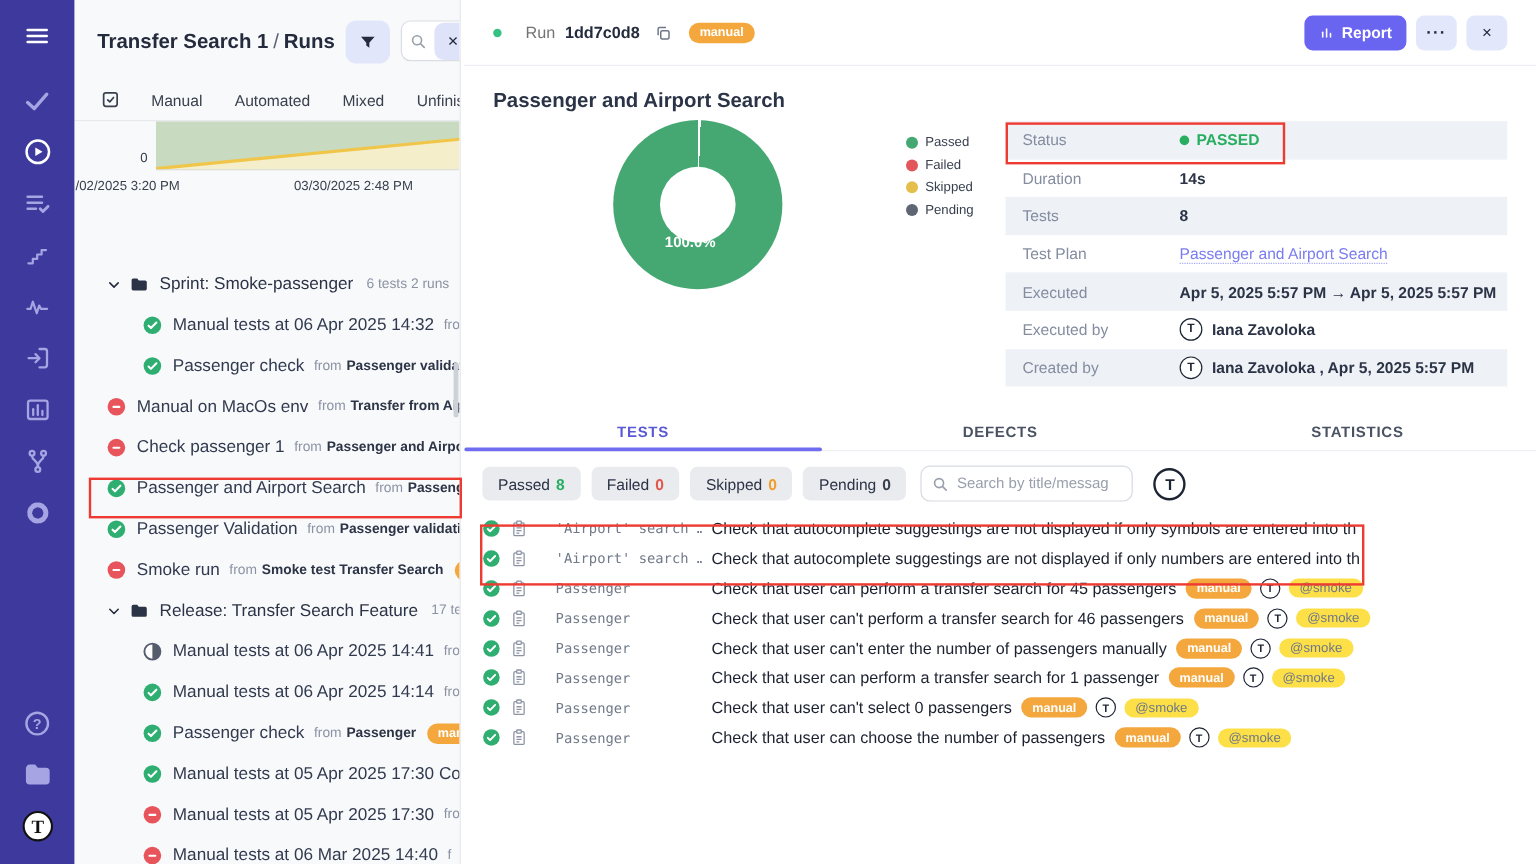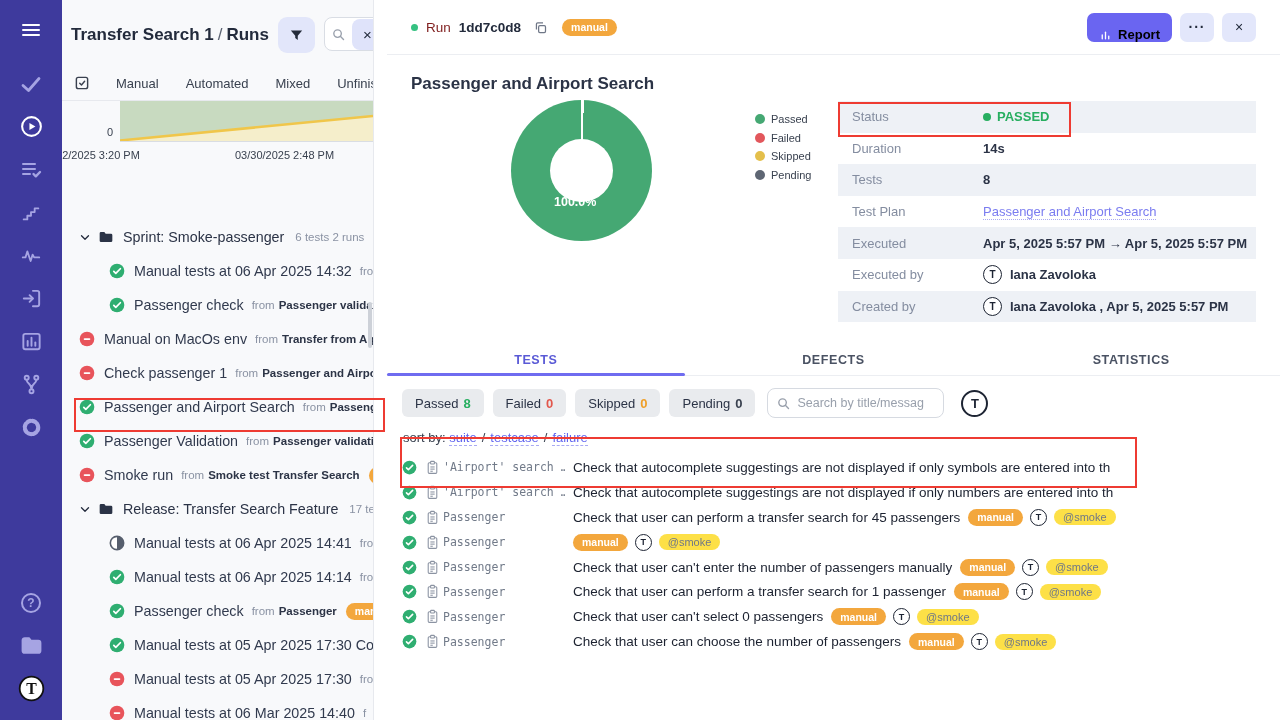--- a/index.html
+++ b/index.html
@@ -10,21 +10,21 @@
   
   .sidebar{position:absolute;left:0;top:0;width:62px;height:720px;background:#3e3a9d;display:flex;flex-direction:column;align-items:center;z-index:5}
   .side-icon{width:62px;height:43px;display:flex;align-items:center;justify-content:center;color:#a6a4e3;cursor:pointer}
   .side-icon.menu{margin-top:8px;color:#fff}
   .side-icon.gap-top{margin-top:11px}
   .side-icon.active{color:#fff}
   .side-icon.mt-auto{margin-top:auto}
   .side-icon.last{margin-bottom:10px}
 
   
-  .lpanel{position:absolute;left:50px;top:0;width:324px;height:720px;background:#f8f9fb;border-right:1px solid #e7e9ee;overflow:hidden;z-index:2}
+  .lpanel{position:absolute;left:60px;top:0;width:324px;height:720px;background:#f8f9fb;border-right:1px solid #e7e9ee;overflow:hidden;z-index:2}
   .lp-header{display:flex;align-items:center;padding:17px 0 13px 21px;gap:9px}
   .lp-title{font-size:17px;font-weight:700;color:#232b3c;white-space:nowrap;flex:1}
   .lp-title .sep{font-weight:400;color:#5b6372;margin:0 4px}
   .lp-filter-btn{width:37px;height:36px;border-radius:9px;background:#e2e6fa;display:flex;align-items:center;justify-content:center;flex:0 0 auto;cursor:pointer}
   .lp-search{position:relative;width:58px;height:36px;flex:0 0 auto}
   .lp-search input{width:70px;height:34px;border:1px solid #d9dde4;border-radius:8px;background:#fff;padding:0 4px 0 26px;font-size:12px;color:#39414f;outline:none}
   .lp-search .mag{position:absolute;left:7px;top:10px;color:#9aa1ad}
   .lp-xbtn{position:absolute;left:28px;top:2px;width:31px;height:31px;border-radius:8px;background:#dfe3fa;border:none;font-size:15px;color:#232b3c;cursor:pointer;display:flex;align-items:center;justify-content:center;z-index:3}
   .lp-tabs{display:flex;align-items:center;gap:27px;padding-left:23px;height:35px;border-bottom:1px solid #e7e9ee;color:#39414f;font-size:13px;white-space:nowrap}
   .lp-tabs .selicon{color:#39414f;margin-right:-2px}
@@ -49,25 +49,25 @@
   .tr-meta{font-size:11.5px;color:#8a92a3;margin-left:11px}
   .tr-stat{margin-right:9px;flex:0 0 auto}
   .tr-from{margin-left:8px;font-size:11.5px;color:#8a92a3}
   .tr-fromname{margin-left:4px;font-size:11.5px;font-weight:700;color:#2c3446}
   .badge-manual{display:inline-block;background:#f3a73d;color:#fff;font-size:10.5px;font-weight:700;padding:2.5px 9px;border-radius:10px;margin-left:9px}
 
   
   .main{position:absolute;left:387px;top:0;width:893px;height:720px;background:#fff}
   .run-bar{height:55px;border-bottom:1px solid #eceef2;display:flex;align-items:center;padding:0 24px;gap:8px}
   .run-dot{width:7px;height:7px;border-radius:50%;background:#35c181}
-  .run-word{font-size:13.5px;color:#7f1d1d;margin-left:0}
+  .run-word{font-size:13.5px;color:#737373;margin-left:12px}
   .run-id{font-size:13.5px;font-weight:700;color:#232b3c}
   .copy-ic{color:#6f7787;margin-left:4px;cursor:pointer}
   .run-bar .spacer{flex:1}
-  .btn-report{height:29px;display:flex;align-items:flex-end;gap:6px;padding:0 12px;border:none;border-radius:7px;background:#6a65f1;color:#000000;font-size:13px;font-weight:600;cursor:pointer;font-family:inherit}
+  .btn-report{height:29px;display:flex;align-items:center;gap:6px;padding:0 12px;border:none;border-radius:7px;background:#6a65f1;color:#ffffff;font-size:13px;font-weight:600;cursor:pointer;font-family:inherit}
   .btn-sq{width:34px;height:29px;border:none;border-radius:7px;background:#e3e7fb;color:#232b3c;font-size:14px;cursor:pointer;font-family:inherit}
   .btn-sq.more{font-weight:700;letter-spacing:1px}
   .ov-title{margin:19px 0 0 24px;font-size:17px;font-weight:700;color:#2b3346}
   .ov-grid{position:relative;height:238px}
   .donut{position:absolute;left:124px;top:6px;width:141px;height:141px;border-radius:50%;background:conic-gradient(#ffffff 0deg 2deg,#45a873 2deg 360deg)}
   .donut::after{content:"";position:absolute;left:50%;top:50%;width:63px;height:63px;margin:-31.5px 0 0 -31.5px;border-radius:50%;background:#fff}
   .donut-label{position:absolute;left:43px;top:95px;color:#fff;font-size:12.5px;font-weight:700;z-index:2}
   .legend{position:absolute;left:368px;top:16px}
   .legend-item{display:flex;align-items:center;height:18.6px}
   .legend-dot{width:10px;height:10px;border-radius:50%;margin-right:6px}
@@ -92,21 +92,21 @@
   .m-search input{border:none;outline:none;flex:1;min-width:0;font-size:12.5px;color:#39414f;font-family:inherit}
   .m-search input::placeholder{color:#99a0ac}
   .t-toggle{width:27px;height:27px;border-radius:50%;border:2px solid #1d2433;background:#fff;color:#1d2433;font-weight:700;font-size:13px;display:flex;align-items:center;justify-content:center;margin-left:8px;cursor:pointer}
   .sort-row{margin:12px 0 0 16px;font-size:13px;color:#39414f}
   .sort-link{color:#6266ef;border-bottom:1px dashed #a9aaf3;cursor:pointer}
   .sort-sep{margin:0 5px}
   .tests{margin-top:10px}
   .t-row{display:flex;align-items:center;height:24.9px;padding-left:15px;white-space:nowrap;overflow:hidden;cursor:pointer}
   .t-check{flex:0 0 auto}
   .t-clip{margin-left:9px;color:#8b93a2;flex:0 0 auto}
-  .t-suite{margin-left:4px;width:122px;flex:0 0 auto;overflow:hidden;font-family:"DejaVu Sans Mono",monospace;font-size:11.5px;color:#717a89}
+  .t-suite{margin-left:24px;width:122px;flex:0 0 auto;overflow:hidden;font-family:"DejaVu Sans Mono",monospace;font-size:11.5px;color:#717a89}
   .t-title{margin-left:8px;font-size:13.5px;color:#1c2230}
   .t-row .badge-manual{margin-left:8px}
   .t-avatar{width:17px;height:17px;border-radius:50%;border:1.5px solid #1d2433;background:#fff;color:#1d2433;font-weight:700;font-size:9px;display:flex;align-items:center;justify-content:center;margin-left:7px;flex:0 0 auto}
   .t-tag{margin-left:7px;background:#fde047;color:#6f7787;font-size:11px;padding:2px 9px;border-radius:9px}
 
   
   .anno{position:absolute;border:2px solid #ee3b32;z-index:40;pointer-events:none}
   .anno-a{left:74px;top:398px;width:311px;height:34px}
   .anno-b{left:838px;top:102px;width:233px;height:35px}
   .anno-c{left:400px;top:437px;width:737px;height:51px}
@@ -546,21 +546,20 @@
             <svg width="15" height="15" viewBox="0 0 24 24" fill="none" stroke="#99a0ac" stroke-width="2.2" stroke-linecap="round">
               <circle cx="10.5" cy="10.5" r="6"></circle>
               <line x1="15.3" y1="15.3" x2="20" y2="20"></line>
             </svg>
           </span>
         <input type="text" placeholder="Search by title/messag" style="">
       </div>
       <div class="t-toggle">T</div>
     </div>
 
-    <div class="sort-row" id="sort-row"><span>sort by: </span><span class="sort-link">suite</span><span class="sort-sep">/</span><span class="sort-link">testcase</span><span class="sort-sep">/</span><span class="sort-link">failure</span></div>
 
     <div class="tests" id="tests">
         <div class="t-row">
           <span class="t-check">
             <svg width="15" height="15" viewBox="0 0 24 24">
               <circle cx="12" cy="12" r="11" fill="#2fae71"></circle>
               <path d="M7.2 12.6l3 3L17 8.6" fill="none" stroke="#fff" stroke-width="2.6" stroke-linecap="round" stroke-linejoin="round"></path>
             </svg>
           </span>
           <span class="t-clip">
@@ -626,20 +625,21 @@
           <span class="t-clip">
             <svg width="13" height="15" viewBox="0 0 24 28" fill="none" stroke="#8b93a2" stroke-width="2">
               <rect x="4" y="5" width="16" height="20" rx="2"></rect>
               <rect x="8.5" y="2.5" width="7" height="5" rx="1" fill="#fff"></rect>
               <line x1="8" y1="13" x2="16" y2="13"></line>
               <line x1="8" y1="17" x2="16" y2="17"></line>
               <line x1="8" y1="21" x2="12.5" y2="21"></line>
             </svg>
           </span>
           <span class="t-suite">Passenger</span>
+          <span class="t-title">Check that user can't perform a transfer search for 46 passengers</span>
           <span class="badge-manual">manual</span>
           <span class="t-avatar">T</span>
           <span class="t-tag">@smoke</span>
         </div>
         <div class="t-row">
           <span class="t-check">
             <svg width="15" height="15" viewBox="0 0 24 24">
               <circle cx="12" cy="12" r="11" fill="#2fae71"></circle>
               <path d="M7.2 12.6l3 3L17 8.6" fill="none" stroke="#fff" stroke-width="2.6" stroke-linecap="round" stroke-linejoin="round"></path>
             </svg>

